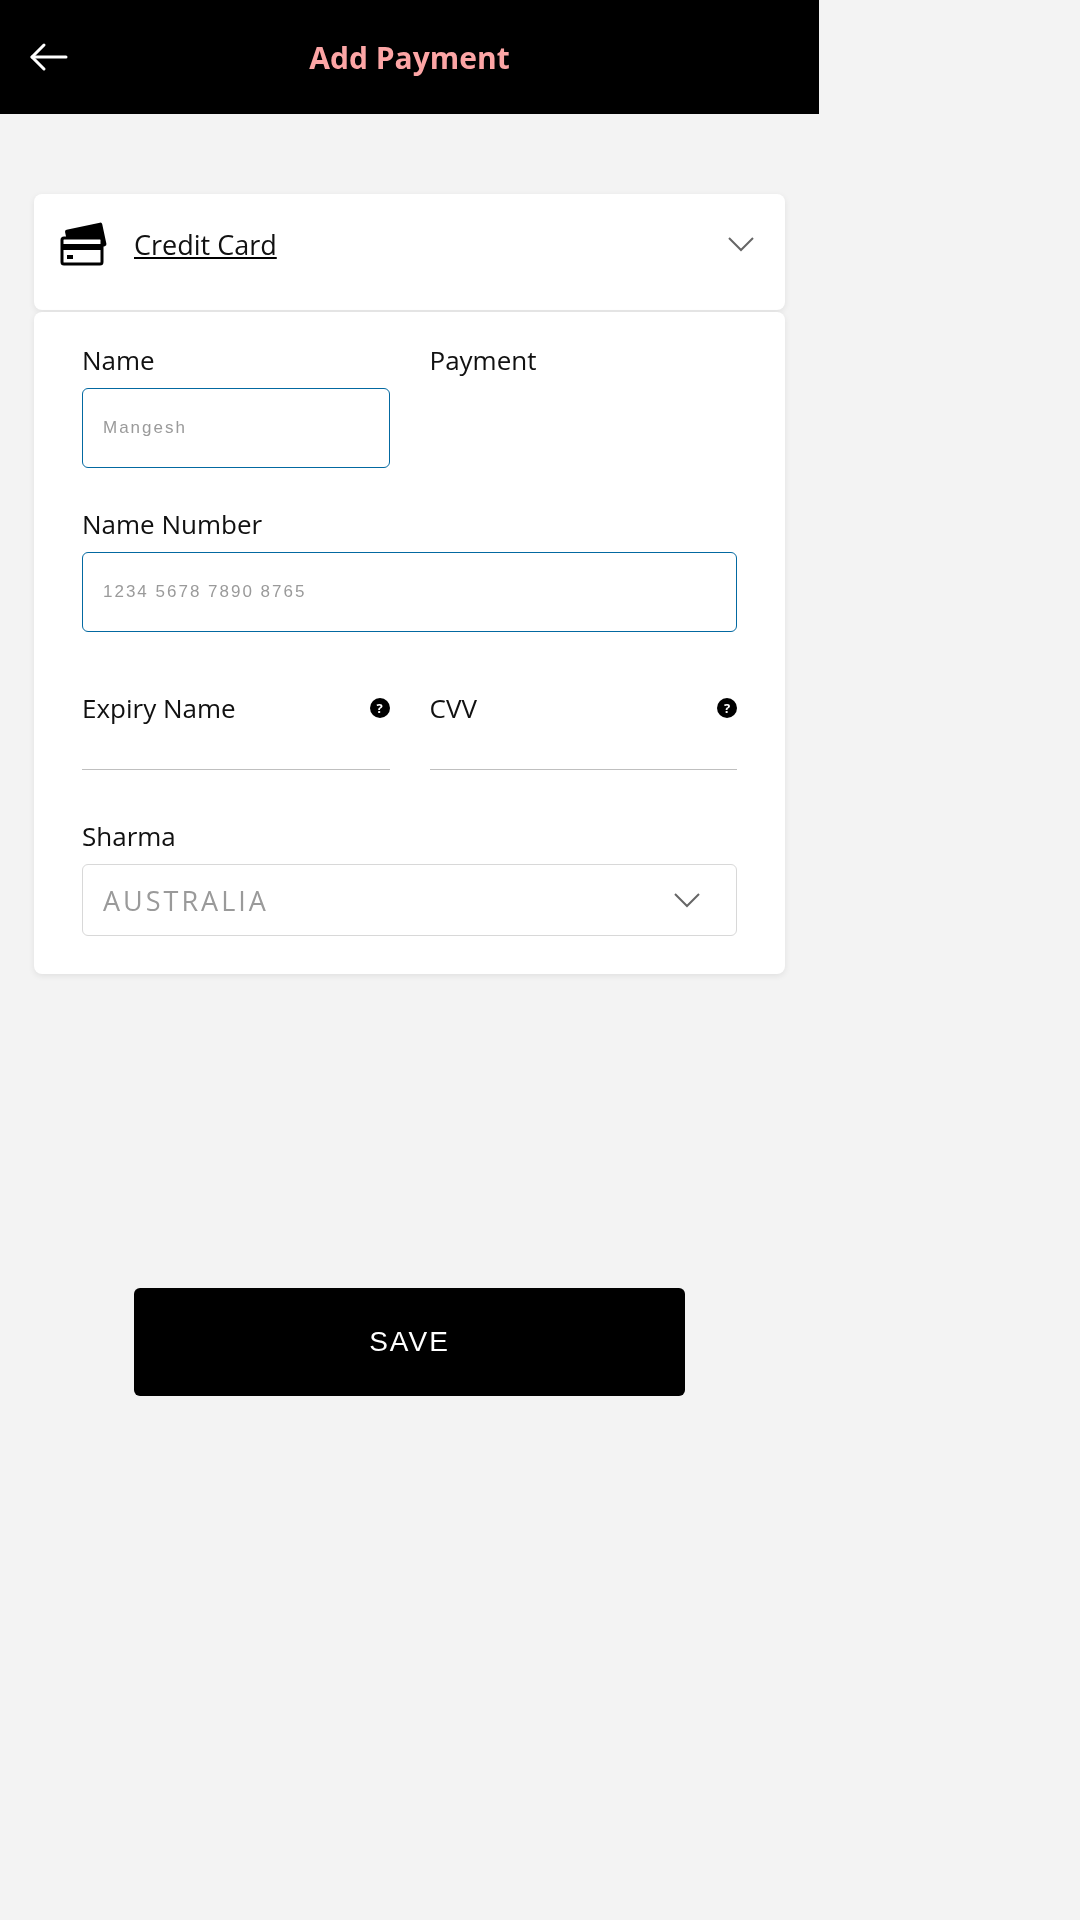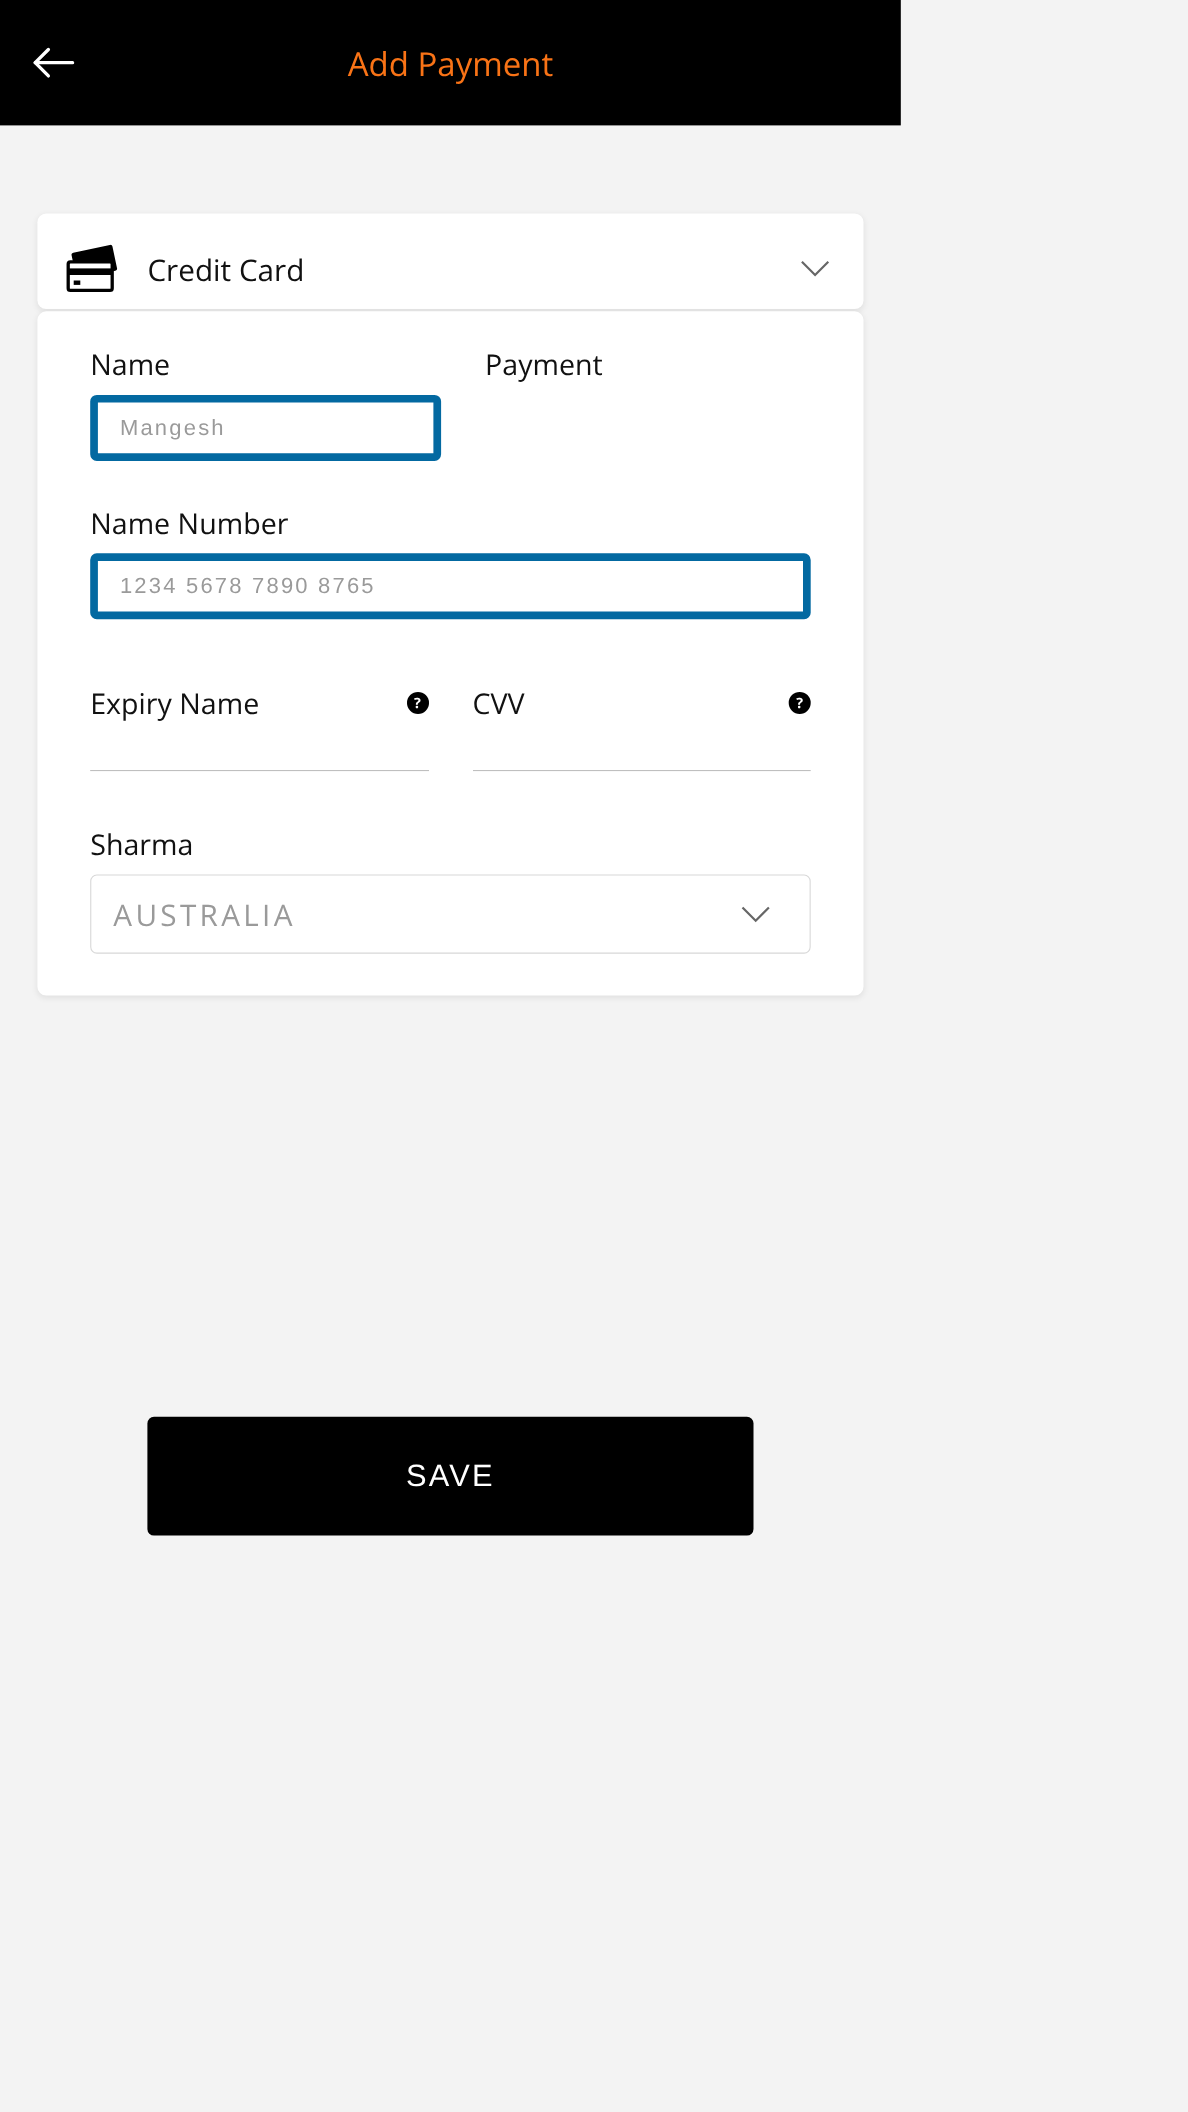--- a/index.html
+++ b/index.html
@@ -18,46 +18,47 @@
   .back-btn {
     width: 48px; height: 48px;
     display: flex; align-items: center; justify-content: center;
     cursor: pointer;
   }
   .back-btn svg { stroke: #fff; }
   .header-title {
     position: absolute;
     left: 50%;
     transform: translateX(-50%);
-    color: #f97316;
+    color: #fca5a5;
     font-size: 30px;
-    font-weight: 400;
+    font-weight: 700;
   }
 
   
   .content {
     padding: 80px 34px 0 34px;
     flex: 1;
     display: flex;
     flex-direction: column;
   }
 
   .card {
     background: #fff;
     border-radius: 8px;
     box-shadow: 0 2px 6px rgba(0,0,0,0.08);
   }
 
   
   .method-selector {
     display: flex;
     align-items: center;
-    padding: 28px 30px 15px 24px;
+    padding: 28px 30px 44px 24px;
     cursor: pointer;
     margin-bottom: 2px;
+    text-decoration: underline;
   }
   .method-icon { width: 56px; display:flex; align-items:center; justify-content:center; }
   .method-label {
     font-size: 27px;
     margin-left: 20px;
     flex: 1;
     color: #111;
   }
   .chevron { stroke: #666; }
 
@@ -76,25 +77,25 @@
   }
   .help-icon {
     width: 20px; height: 20px; border-radius: 50%;
     background: #000; color: #fff;
     display: inline-flex; align-items: center; justify-content: center;
     font-size: 13px; font-weight: 700;
     cursor: pointer;
   }
 
   .text-input {
-    border: 7px solid #0369a1;
+    border: 1px solid #0369a1;
     border-radius: 6px;
-    height: 60px;
+    height: 80px;
     padding: 0 20px;
-    font-size: 20px;
+    font-size: 17px;
     letter-spacing: 2px;
     color: #333;
     background: #fff;
   }
   .text-input::placeholder { color: #9a9a9a; letter-spacing: 2px; }
 
   .underline-field {
     border: none;
     border-bottom: 1px solid #bfbfbf;
     height: 34px;

